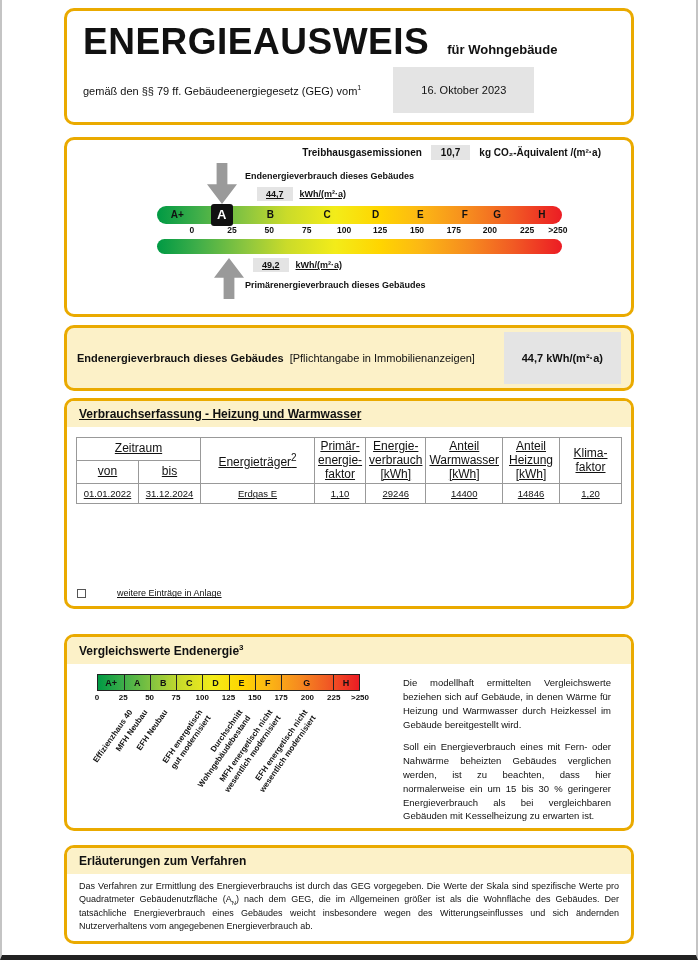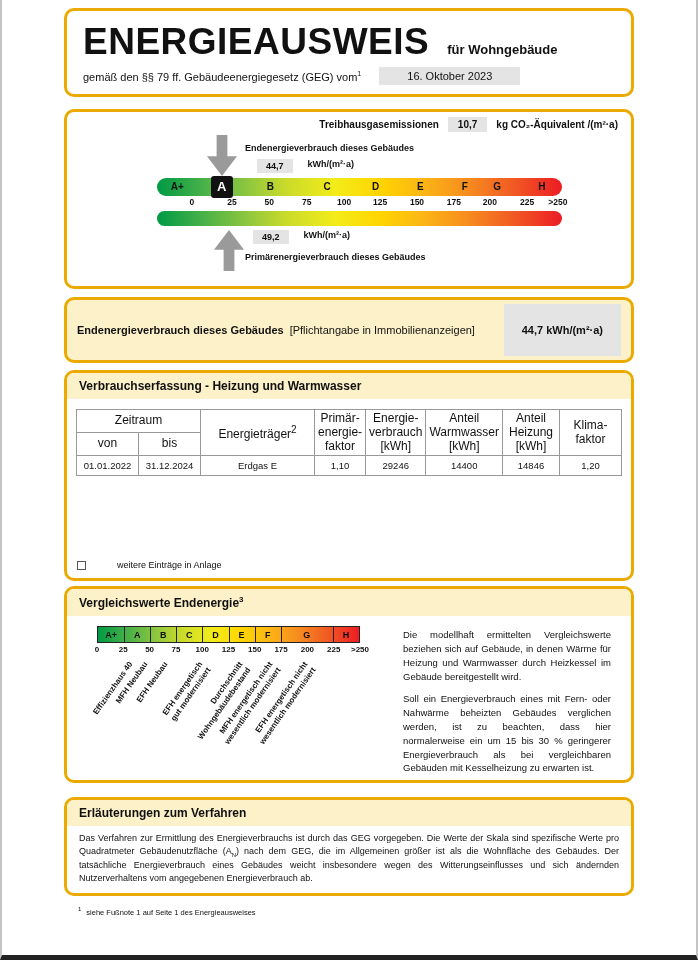--- a/index.html
+++ b/index.html
@@ -13,39 +13,39 @@
   .gray-field { background:#E4E4E4; padding:2px 12px; display:inline-block; font-size:10px; }
   .bold { font-weight:bold; }
 
   
   .header-box { padding:12px 16px 9px; margin-bottom:12px; }
   .title-row { display:flex; align-items:baseline; }
   .main-title { font-size:37px; font-weight:bold; letter-spacing:.5px; line-height:1; }
   .main-subtitle { font-size:13px; font-weight:bold; margin-left:18px; }
   .law-row { margin-top:7px; font-size:11px; display:flex; align-items:center; }
   .law-row sup { font-size:7px; }
-  .date-field { margin-left:18px; padding:3px 28px; font-size:11px; }
+  .date-field { margin-left:32px; padding:17px 28px; font-size:11px; }
 
   
   .reg-box { display:flex; align-items:center; padding:7px 10px; margin-bottom:10px; }
   .reg-label { font-weight:bold; font-size:11px; }
   .reg-number-label { font-weight:bold; font-size:11px; margin-left:auto; }
   .reg-number { margin-left:10px; padding:3px 14px; font-size:10.5px; }
   .page-circle { width:27px; height:27px; border:3px solid #EAAA00; border-radius:50%;
                  background:#fff; color:#A02020; font-weight:bold; font-size:13px;
                  display:flex; align-items:center; justify-content:center; margin-left:12px; flex:none; }
 
   
   .energy-box { margin-bottom:8px; }
   .consumption-body { padding:5px 8px 6px; }
-  .ghg-row { display:flex; align-items:center; gap:9px; justify-content:flex-end; margin-right:5px; font-size:10px; }
+  .ghg-row { display:flex; align-items:center; gap:9px; justify-content:flex-end; margin-right:22px; font-size:10px; }
   .ghg-row .gray-field { font-weight:bold; padding:2px 10px; }
   .chart1 { position:relative; height:146px; margin-top:2px; }
   .c1-label { position:absolute; font-size:9px; font-weight:bold; }
-  .c1-valrow { position:absolute; display:flex; align-items:flex-start; gap:15px; font-size:9px; }
+  .c1-valrow { position:absolute; display:flex; align-items:center; gap:7px; font-size:9px;text-decoration:underline; }
   .c1-valrow .gray-field { font-weight:bold; font-size:9px; padding:2px 9px; }
   .band { position:absolute; left:82px; width:405px; border-radius:9px;
           background:linear-gradient(to right,#009a44 0%,#3fae49 10%,#8cc63f 22%,#cadb2a 32%,
                       #f3ec19 44%,#ffd500 55%,#fcb814 65%,#f68b1f 77%,#f15a24 88%,#ec1c24 100%); }
   .top-band { top:44px; height:18px; }
   .bottom-band { top:77px; height:15px; border-radius:8px; }
   .band-letter { position:absolute; transform:translateX(-50%); font-size:10px; font-weight:bold; line-height:18px; color:#111; }
   .marker { position:absolute; transform:translateX(-50%); top:-2px; width:22px; height:22px; background:#111;
             color:#fff; font-weight:bold; font-size:13px; text-align:center; line-height:22px; border-radius:3px; }
   .scale-row { position:absolute; left:82px; width:405px; top:63px; height:12px; }
@@ -56,21 +56,21 @@
   .arrow-up { left:139px; top:96px; height:41px;
               clip-path:polygon(50% 0,100% 48%,68% 48%,68% 100%,32% 100%,32% 48%,0 48%); }
 
   
   .banner-box { display:flex; align-items:center; padding:4px 10px; margin-bottom:7px; }
   .banner-label { font-weight:bold; font-size:11px; }
   .banner-note { font-size:11px; margin-left:6px; }
   .banner-value { margin-left:auto; font-weight:bold; font-size:11px; padding:20px 18px; }
 
   
-  .table-box { margin-bottom:5px; }
+  .table-box { margin-bottom:25px;text-decoration:underline; }
   table { border-collapse:collapse; width:calc(100% - 18px); margin:10px 9px 0; font-size:9.5px; }
   th, td { border:1px solid #999; padding:2px 3px; text-align:center; vertical-align:middle; }
   th { font-weight:normal; font-size:12px; white-space:pre-line; line-height:1.15; }
   td { height:20px; }
   .col-von,.col-bis { width:62px; } .col-pef { width:50px; } .col-kwh { width:57px; }
   .col-ww { width:63px; } .col-hz { width:57px; } .col-klima { width:62px; }
   .empty-space { height:84px; }
   .checkbox-row { display:flex; align-items:center; padding:0 10px 8px; font-size:9px;gap:24px; }
   .checkbox { width:9px; height:9px; border:1px solid #555; display:inline-block; margin-right:7px; background:#fff; }
 

